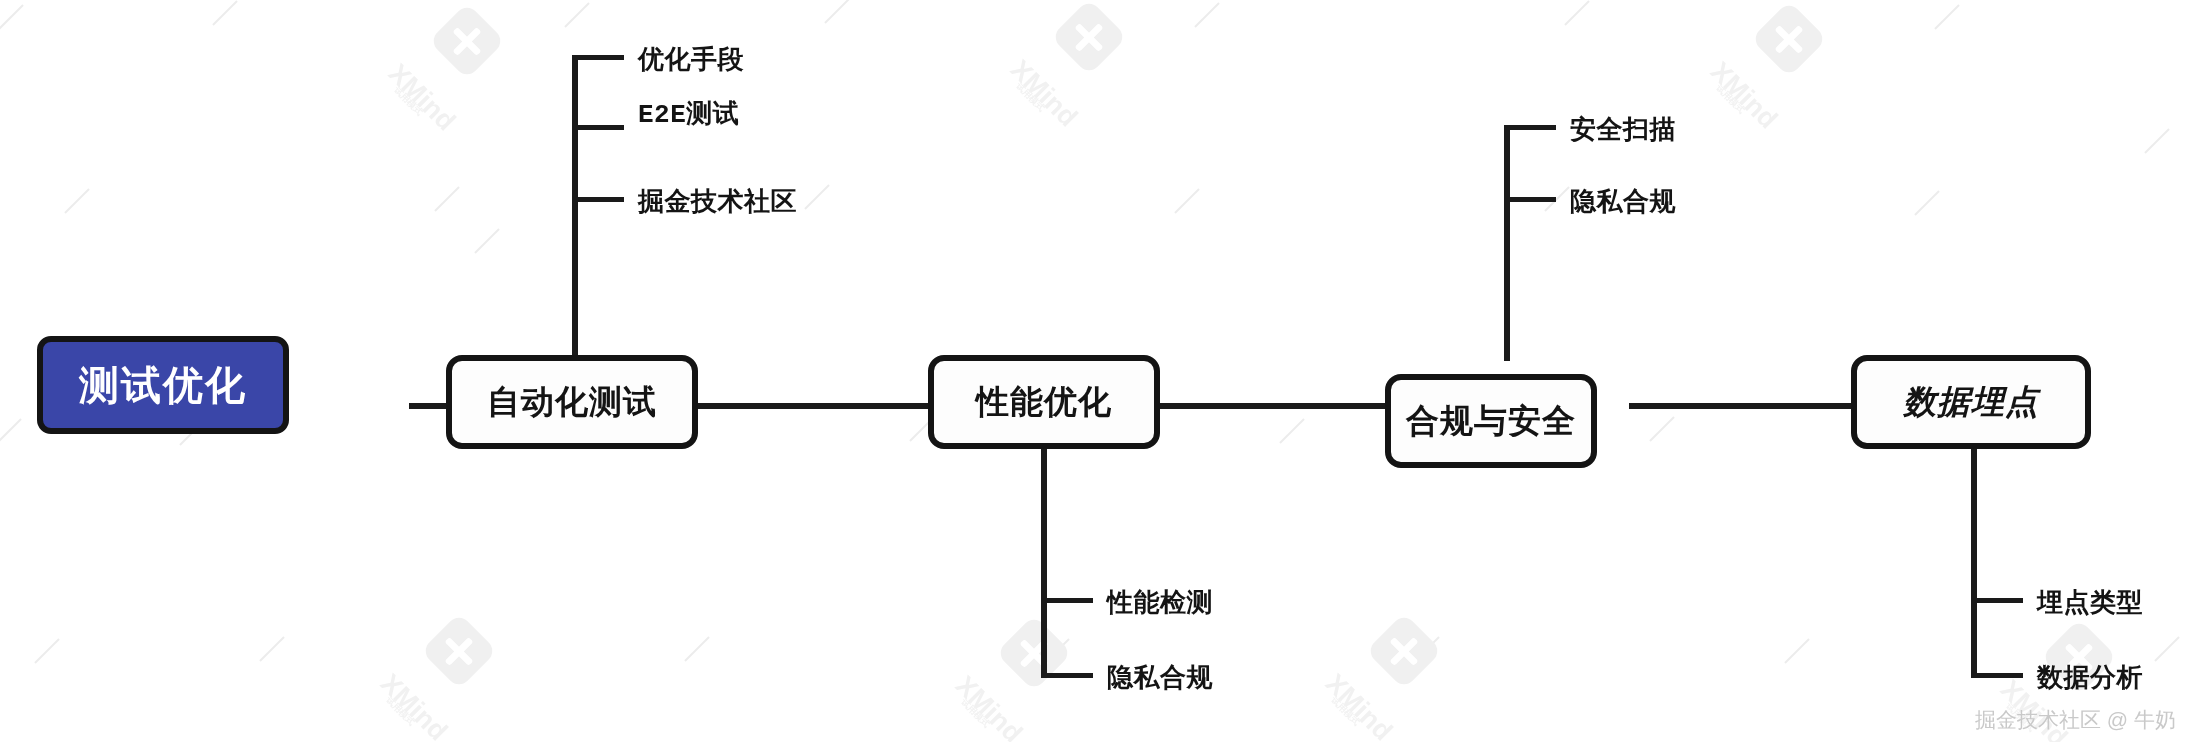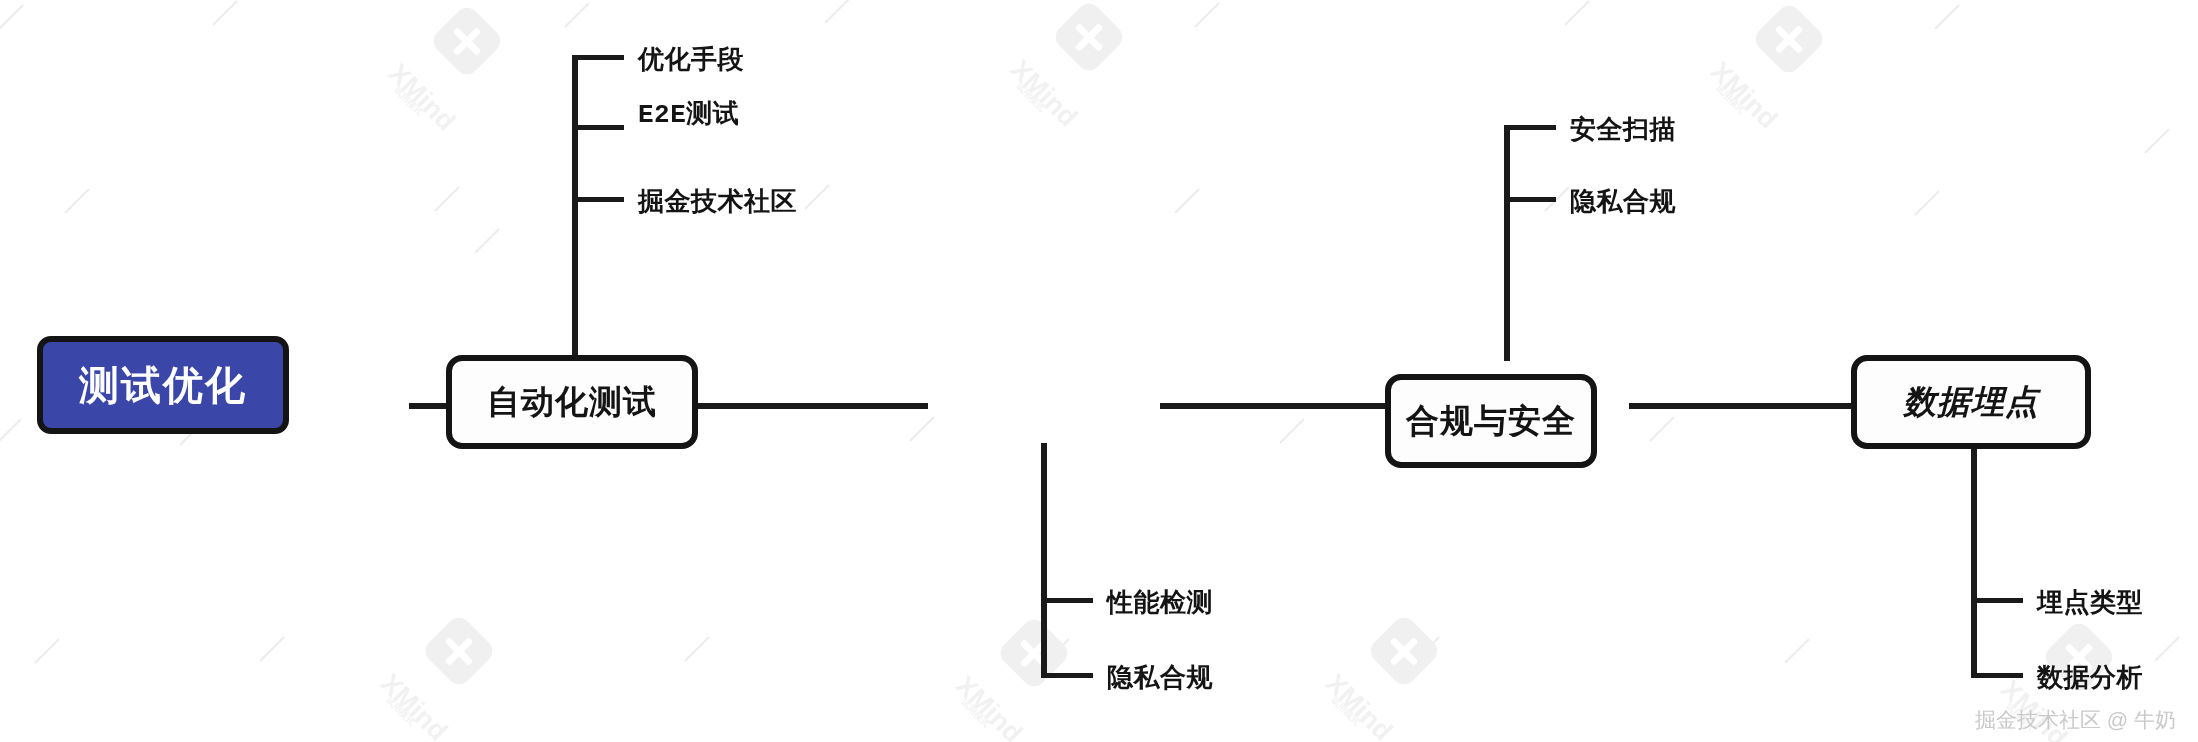--- a/index.html
+++ b/index.html
@@ -285,20 +285,23 @@
   <div class="leaf-label" style="left:638px; top:42px;">
     <span>优化手段</span>
   </div>
   <div class="leaf-label" style="left:638px; top:96px;font-family:Liberation Mono, monospace;">
     <span>E2E测试</span>
   </div>
   <div class="leaf-label" style="left:638px; top:184px;">
     <span>掘金技术社区</span>
   </div>
 
+  <div class="node node-main" style="left:928px; top:355px; width:232px; height:94px;">
+    <span>性能优化</span>
+  </div>
   <div class="leaf-label" style="left:1107px; top:585px;">
     <span>性能检测</span>
   </div>
   <div class="leaf-label" style="left:1107px; top:660px;">
     <span>隐私合规</span>
   </div>
 
   <div class="node node-main" style="left:1385px; top:374px; width:212px; height:94px;">
     <span>合规与安全</span>
   </div>

